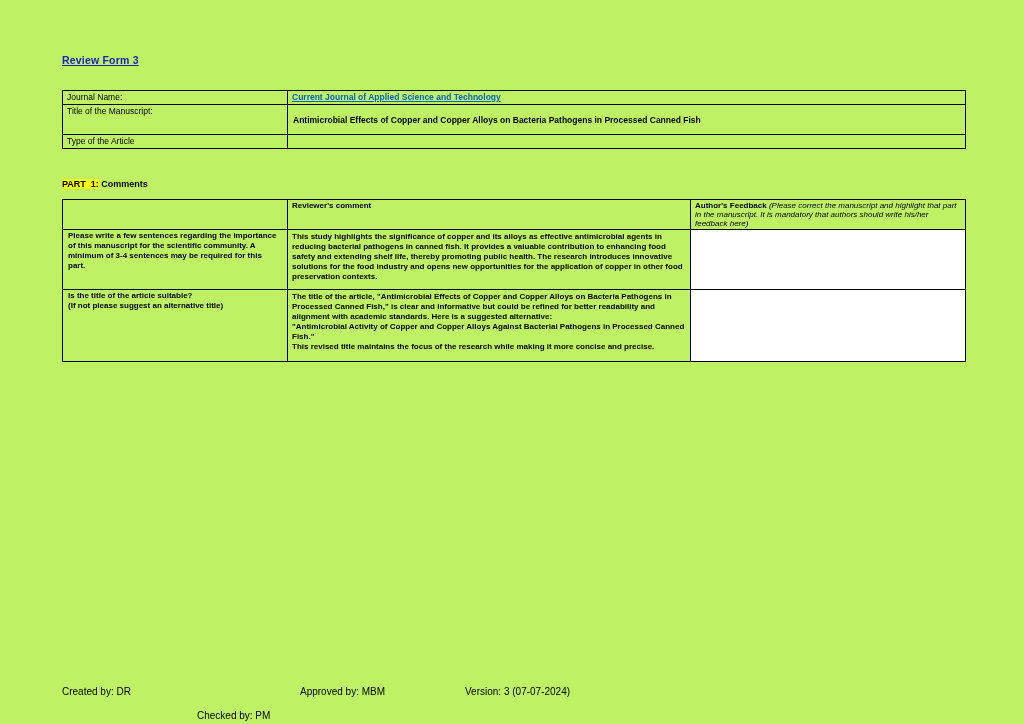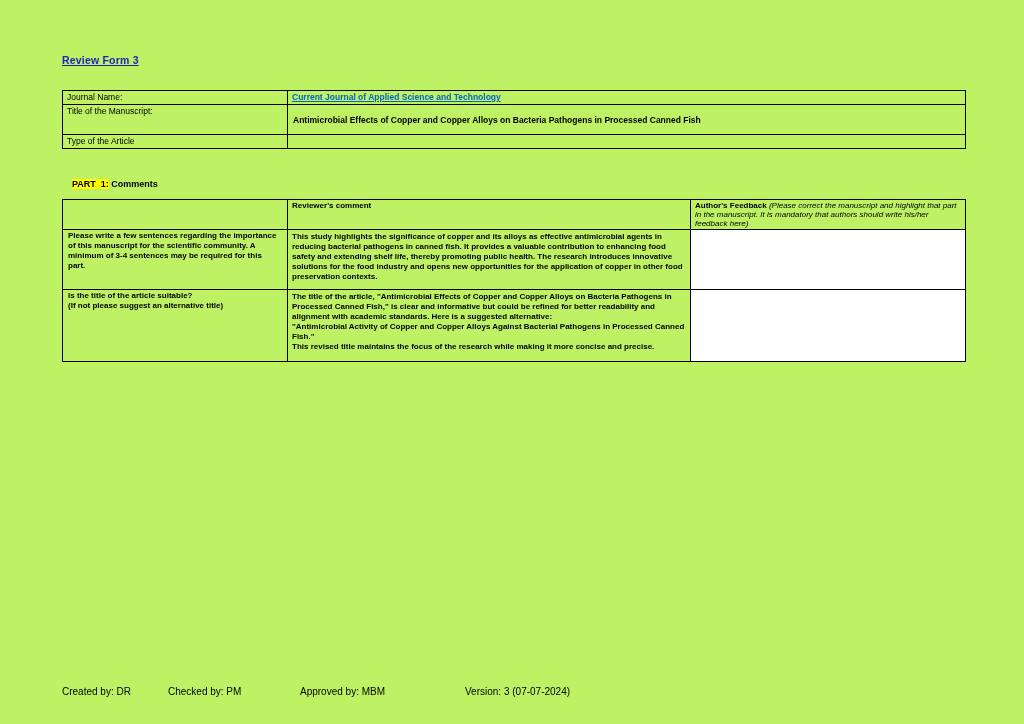--- a/index.html
+++ b/index.html
@@ -20,41 +20,41 @@
   .info-table { position:absolute; left:62px; top:90px; width:903px; font-size:8.5px; }
   .info-table .c1 { width:225px; }
   .info-table .c2 { width:678px; }
   .info-table td { height:14px; }
   .info-table .label { font-weight:normal; }
   .info-table .val { font-weight:bold; }
   .info-table .title-row td { height:30px; }
   .info-table .title-row .val { vertical-align:middle; padding-left:5px;margin-top:44px; }
   .journal-link { color:#0563C1; font-weight:bold; text-decoration:underline; cursor:pointer; }
 
-  .part-heading { position:absolute; left:62px; top:179px; font-size:9px; font-weight:bold;margin-left:10px; }
+  .part-heading { position:absolute; left:62px; top:179px; font-size:9px; font-weight:bold; }
   .part-highlight { background:#ffff00; white-space:pre; }
 
   .comments-table { position:absolute; left:62px; top:199px; width:903px; font-size:8px; }
   .comments-table .c1 { width:225px; }
   .comments-table .c2 { width:403px; }
   .comments-table .c3 { width:275px; }
   .comments-table .hdr-row td { height:28px; }
   .comments-table .hdr-reviewer { font-weight:bold; }
   .comments-table .hdr-feedback-bold { font-weight:bold; }
   .comments-table .hdr-feedback-italic { font-style:italic; font-weight:normal; }
   .comments-table .q-cell { font-weight:bold; padding-left:5px; padding-right:8px; white-space:pre-line; line-height:1.25; }
   .comments-table .comment-cell { font-weight:bold; white-space:pre-line; line-height:1.25; padding-top:2px; }
   .comments-table .row-1 td { height:60px; }
   .comments-table .row-2 td { height:72px; }
   .comments-table .feedback-cell { background:#fff; }
 
   .footer { position:absolute; left:62px; top:686px; width:903px; height:12px; font-size:10px; }
   .footer span { position:absolute; top:0; white-space:nowrap; }
   .footer .f1 { left:0; }
-  .footer .f2 { left:106px; }
+  .footer .f2 { left:135px;margin-top:24px; }
   .footer .f3 { left:238px; }
   .footer .f4 { left:403px; }
 </style>
 </head>
 <body>
 
 <div class="page">
 
   <div class="doc-title">Review Form 3</div>
 

